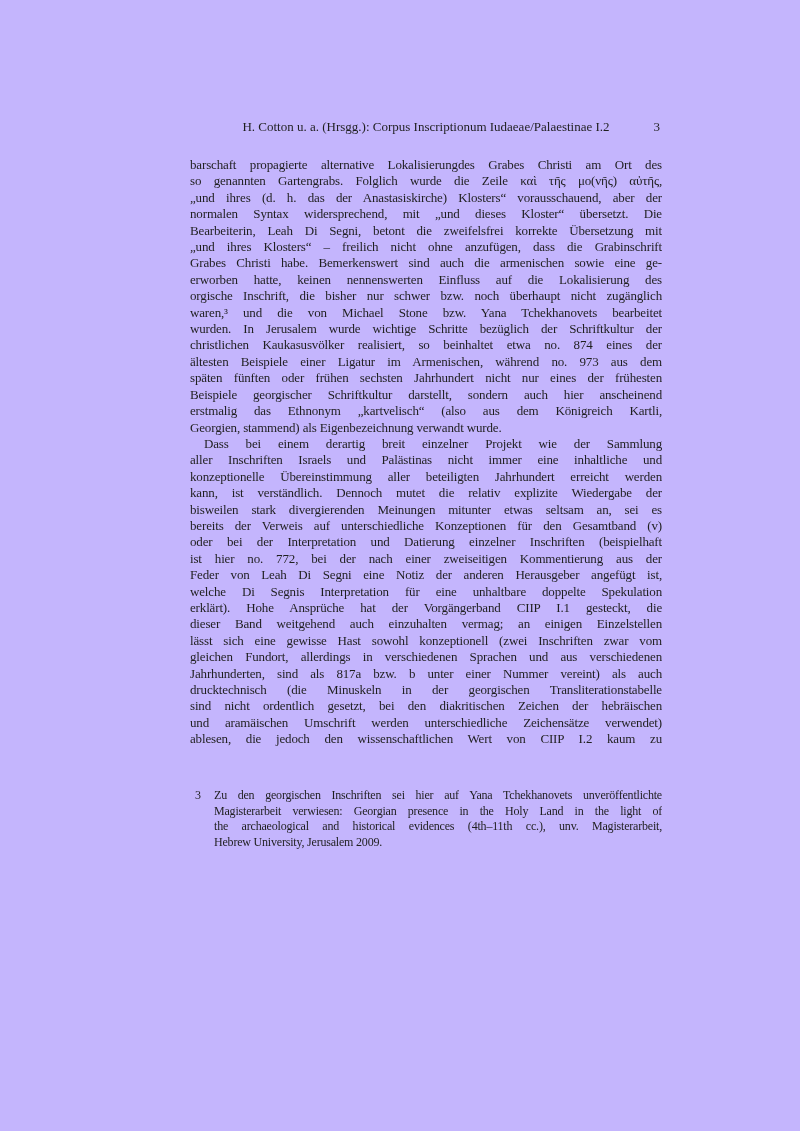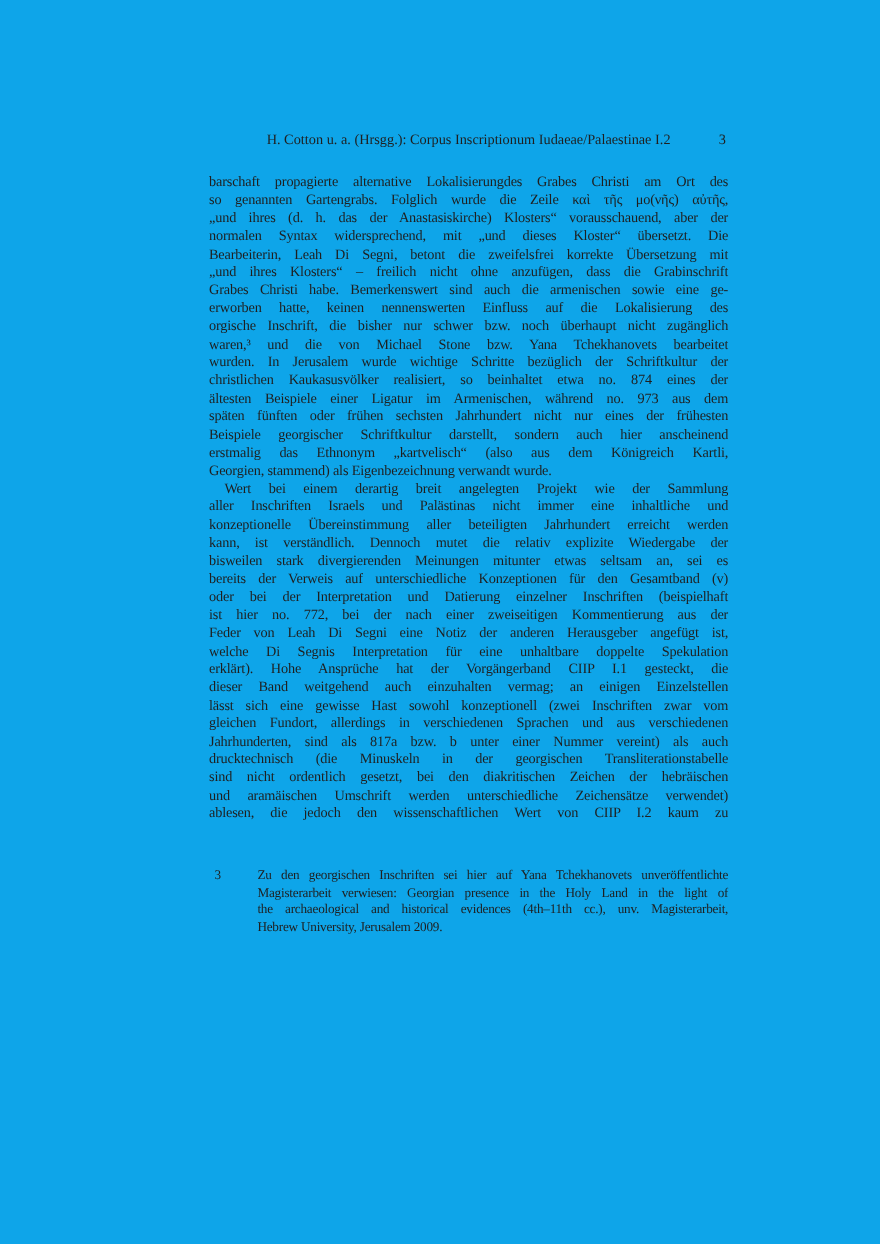--- a/index.html
+++ b/index.html
@@ -4,21 +4,21 @@
 <style>
   html, body {
     margin: 0;
     padding: 0;
     background: #ffffff;
   }
   .page {
     position: relative;
     width: 800px;
     height: 1131px;
-    background: #0ea5e9;
+    background: #c4b5fd;
     overflow: hidden;
     font-family: "Liberation Serif", "DejaVu Serif", serif;
     color: #1f1f1f;
   }
   .running-header {
     position: absolute;
     top: 119px;
     left: 190px;
     width: 472px;
     font-size: 13px;
@@ -64,21 +64,20 @@
   }
   .fn-number {
     width: 24px;
     box-sizing: border-box;
     padding-left: 5px;
     flex: 0 0 24px;
   }
   .fn-text {
     flex: 1 1 auto;
     min-width: 0;
-    margin-left: 20px;
   }
   .fn-text .line:last-child {
     text-align-last: left;
   }
 </style>
 </head>
 <body>
 
 <div class="page">
 
@@ -101,21 +100,21 @@
         <div class="line">waren,³ und die von Michael Stone bzw. Yana Tchekhanovets bearbeitet</div>
         <div class="line">wurden. In Jerusalem wurde wichtige Schritte bezüglich der Schriftkultur der</div>
         <div class="line">christlichen Kaukasusvölker realisiert, so beinhaltet etwa no. 874 eines der</div>
         <div class="line">ältesten Beispiele einer Ligatur im Armenischen, während no. 973 aus dem</div>
         <div class="line">späten fünften oder frühen sechsten Jahrhundert nicht nur eines der frühesten</div>
         <div class="line">Beispiele georgischer Schriftkultur darstellt, sondern auch hier anscheinend</div>
         <div class="line">erstmalig das Ethnonym „kartvelisch“ (also aus dem Königreich Kartli,</div>
         <div class="line">Georgien, stammend) als Eigenbezeichnung verwandt wurde.</div>
       </div>
     <div class="paragraph para2">
-        <div class="line">Wert bei einem derartig breit angelegten Projekt wie der Sammlung</div>
+        <div class="line">Dass bei einem derartig breit einzelner Projekt wie der Sammlung</div>
         <div class="line">aller Inschriften Israels und Palästinas nicht immer eine inhaltliche und</div>
         <div class="line">konzeptionelle Übereinstimmung aller beteiligten Jahrhundert erreicht werden</div>
         <div class="line">kann, ist verständlich. Dennoch mutet die relativ explizite Wiedergabe der</div>
         <div class="line">bisweilen stark divergierenden Meinungen mitunter etwas seltsam an, sei es</div>
         <div class="line">bereits der Verweis auf unterschiedliche Konzeptionen für den Gesamtband (v)</div>
         <div class="line">oder bei der Interpretation und Datierung einzelner Inschriften (beispielhaft</div>
         <div class="line">ist hier no. 772, bei der nach einer zweiseitigen Kommentierung aus der</div>
         <div class="line">Feder von Leah Di Segni eine Notiz der anderen Herausgeber angefügt ist,</div>
         <div class="line">welche Di Segnis Interpretation für eine unhaltbare doppelte Spekulation</div>
         <div class="line">erklärt). Hohe Ansprüche hat der Vorgängerband CIIP I.1 gesteckt, die</div>

